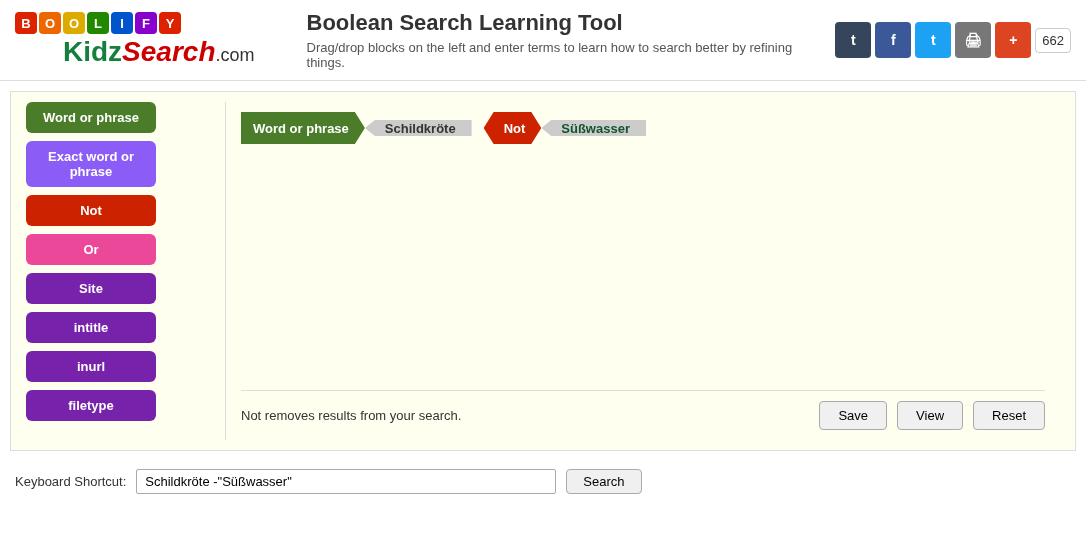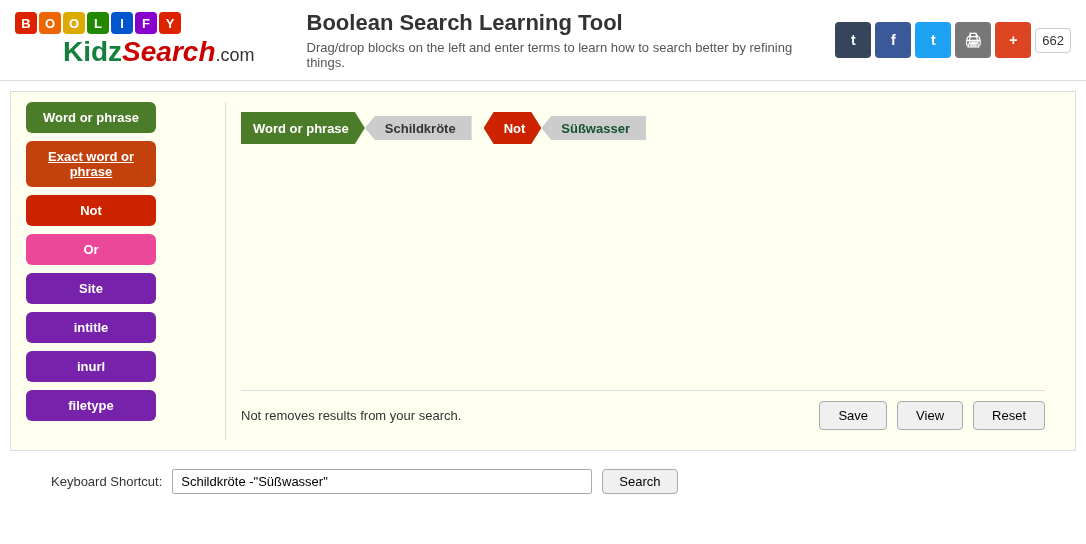--- a/index.html
+++ b/index.html
@@ -111,21 +111,21 @@
       border-radius: 6px;
       color: #fff;
       font-weight: bold;
       font-size: 13px;
       cursor: grab;
       border: none;
       width: 130px;
       text-align: center;
     }
     .block-green { background: #4a7c2a; }
-    .block-darkgreen { background: #c2410c; text-decoration: underline; }
+    .block-darkgreen { background: #8b5cf6; }
     .block-red { background: #cc2200; }
     .block-orange { background: #ec4899; }
     .block-purple { background: #7722aa; }
 
     
     .canvas-area {
       flex: 1;
       padding: 10px 15px;
       display: flex;
       flex-direction: column;
@@ -165,21 +165,20 @@
       cursor: pointer;
       font-size: 13px;
     }
 
     
     .bottom-bar {
       padding: 8px 15px;
       display: flex;
       align-items: center;
       gap: 10px;
-      margin-left: 36px;
     }
     .bottom-label {
       font-size: 13px;
       color: #333;
       white-space: nowrap;
     }
     .search-input {
       border: 1px solid #aaa;
       border-radius: 2px;
       padding: 4px 8px;
@@ -215,21 +214,21 @@
       display: inline-flex;
       align-items: center;
       clip-path: polygon(10px 0, calc(100% - 10px) 0, 100% 50%, calc(100% - 10px) 100%, 10px 100%, 0 50%);
     }
     .arrow-block-value {
       background: #cccccc;
       color: #333;
       font-weight: bold;
       font-size: 13px;
       padding: 0 16px 0 20px;
-      height: 24px;
+      height: 16px;
       display: inline-flex;
       align-items: center;
       clip-path: polygon(10px 0, 100% 0, 100% 100%, 10px 100%, 0 50%);
     }
   </style>
 </head>
 <body>
 
 <div class="header">
   <div class="logo-area">

